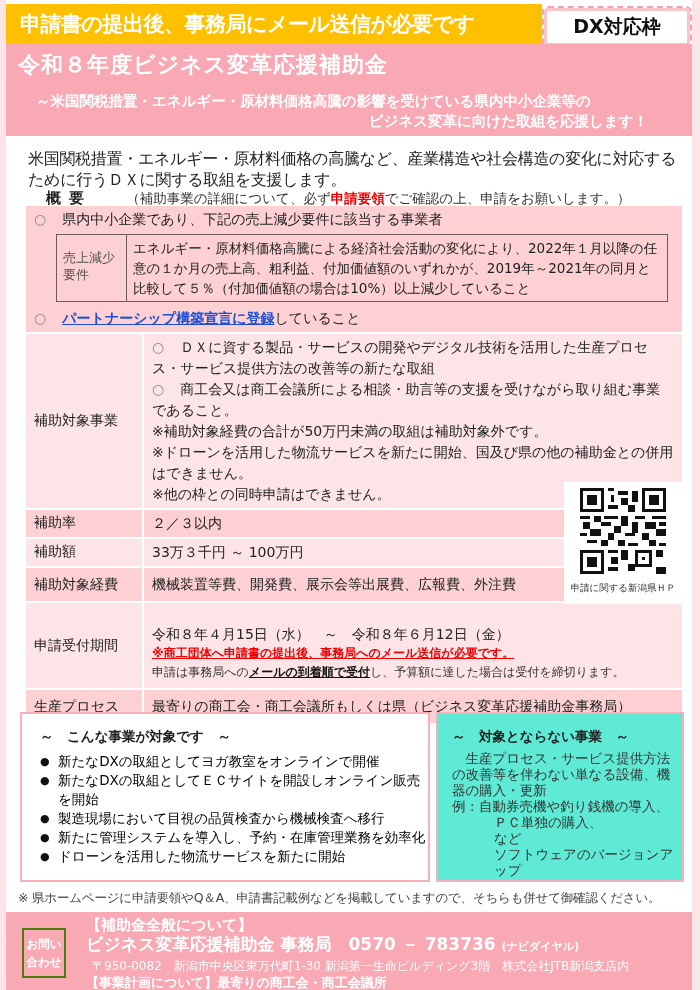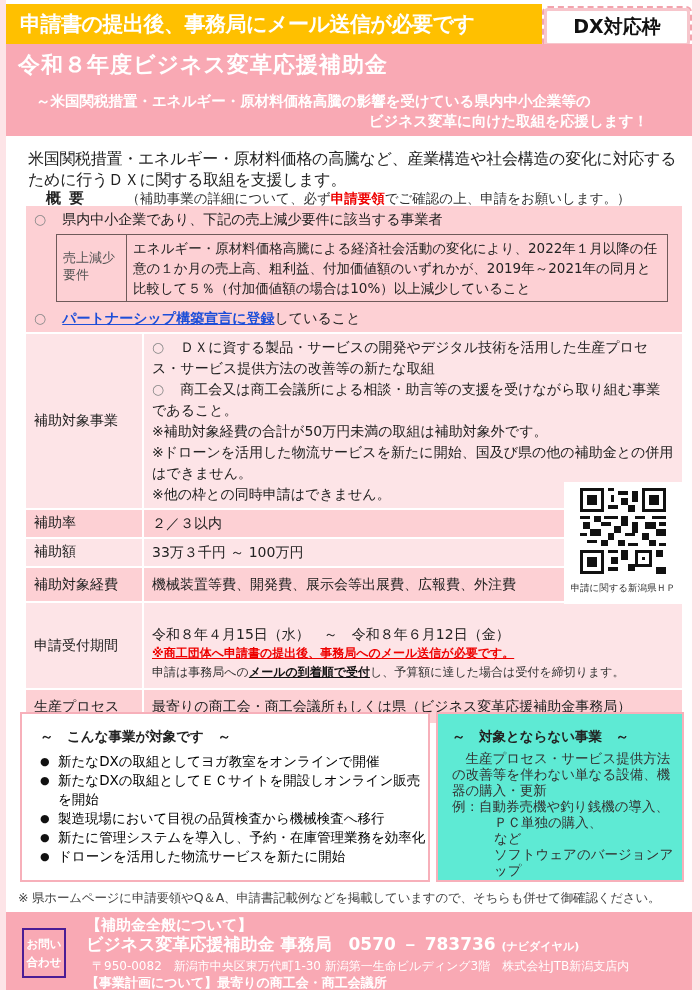--- a/index.html
+++ b/index.html
@@ -56,21 +56,21 @@
   .ex-list li { position: relative; padding-left: 18px; }
   .ex-list li::before { content: "●"; position: absolute; left: 0; color: #111; font-size: 11px; }
   .ex-r-title { font-weight: bold; font-size: 13.5px; margin: 14px 0 4px 14px; white-space: nowrap; }
   .ex-r-body { margin-left: 14px; font-size: 13.5px; line-height: 16px; color: #333; }
   .ex-r-body .sub { padding-left: 42px; }
 
   .footnote { position: absolute; left: 12px; top: 890px; font-size: 12.5px; color: #444; white-space: nowrap; letter-spacing: -0.2px; }
 
   
   .contact { position: absolute; left: 0; top: 912px; width: 686px; height: 78px; background: #f9a9b4; color: #fff; }
-  .ask-box { position: absolute; left: 16px; top: 16px; width: 44px; height: 50px; border: 2px solid #4c1d95; font-size: 11.5px;
+  .ask-box { position: absolute; left: 16px; top: 16px; width: 44px; height: 50px; border: 2px solid #4d7c0f; font-size: 11.5px;
              font-weight: bold; text-align: center; line-height: 18px; padding-top: 5px; }
   .c1 { position: absolute; left: 80px; top: 4px; font-size: 15px; font-weight: bold; }
   .c2 { position: absolute; left: 80px; top: 21px; font-size: 17px; font-weight: bold; white-space: nowrap; }
   .c2 .nav { font-size: 11px; }
   .c3 { position: absolute; left: 86px; top: 46px; font-size: 12px; white-space: nowrap; }
   .c4 { position: absolute; left: 80px; top: 62px; font-size: 13px; font-weight: bold; white-space: nowrap; }
 </style>
 </head>
 <body>
 

